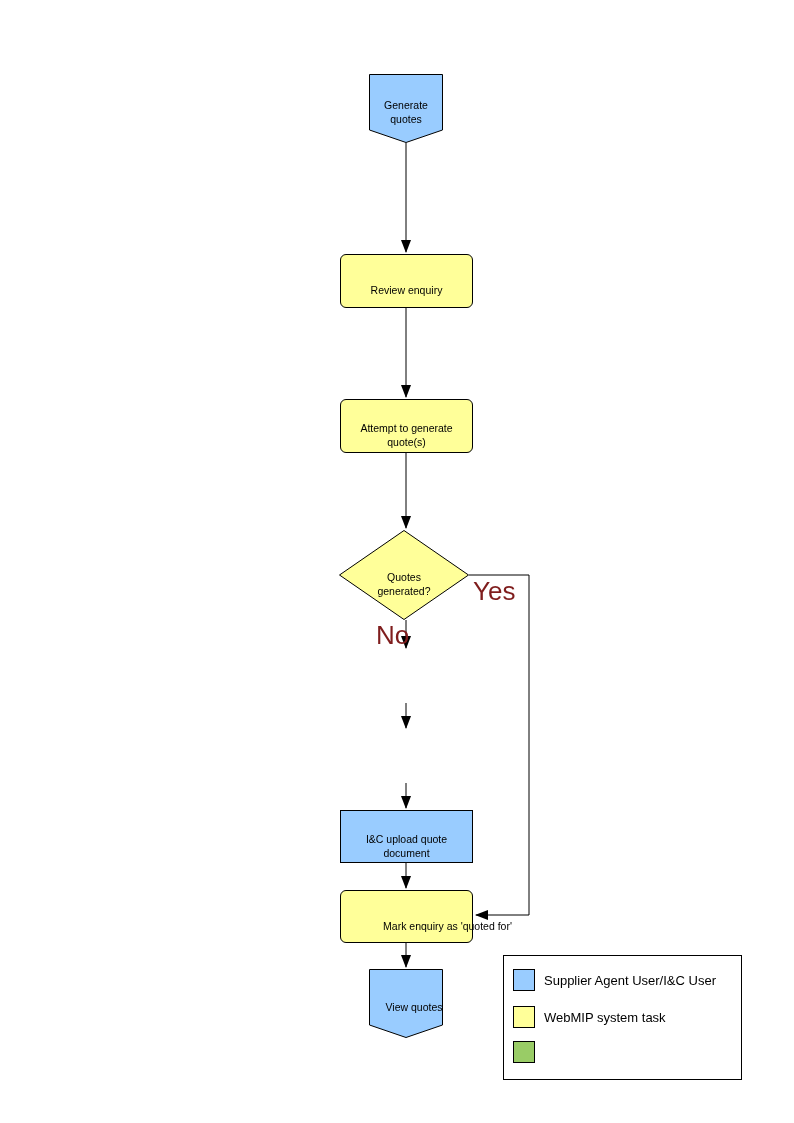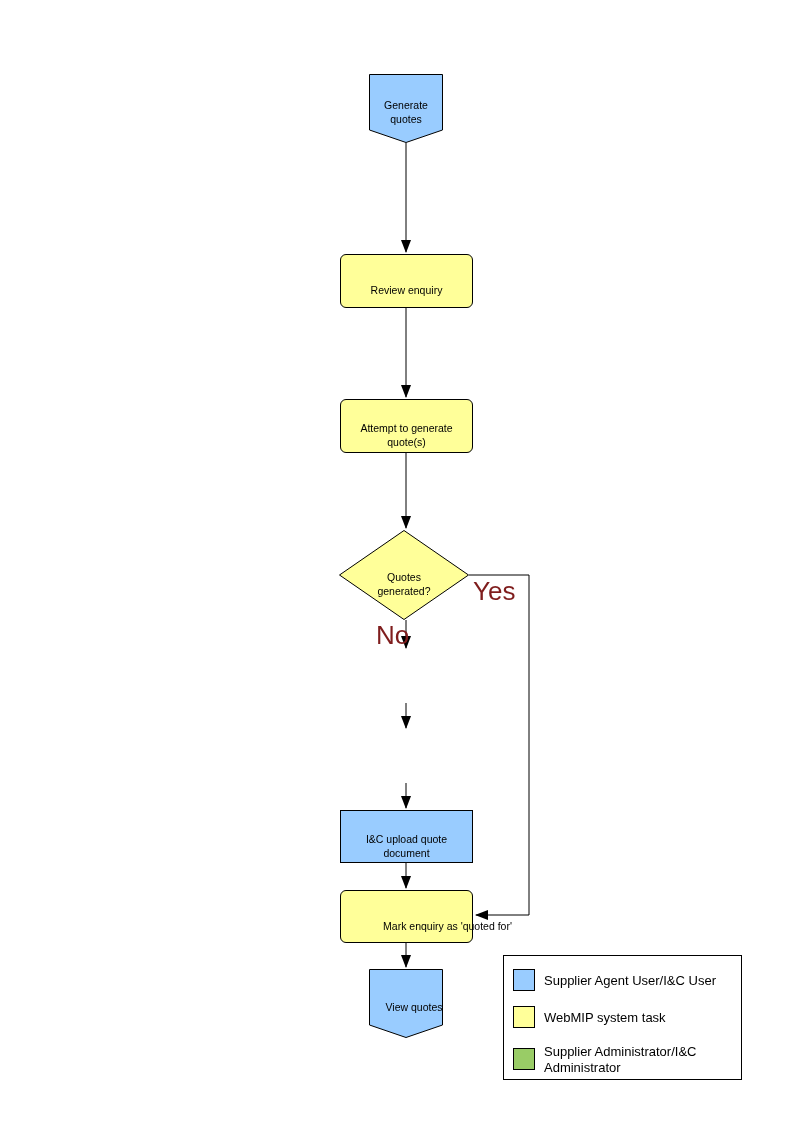--- a/index.html
+++ b/index.html
@@ -167,17 +167,16 @@
     <div class="legend-row" style="top:13px">
       <div class="legend-swatch swatch-blue"></div>
       <div class="legend-label">Supplier Agent User/I&amp;C User</div>
     </div>
     <div class="legend-row" style="top:50px">
       <div class="legend-swatch swatch-yellow"></div>
       <div class="legend-label">WebMIP system task</div>
     </div>
     <div class="legend-row" style="top:85px">
       <div class="legend-swatch swatch-green"></div>
-      <div class="legend-label">Supplier Administrator/I&amp;C Administrator</div>
     </div>
   </div>
 
 </div>
 
 </body></html>

